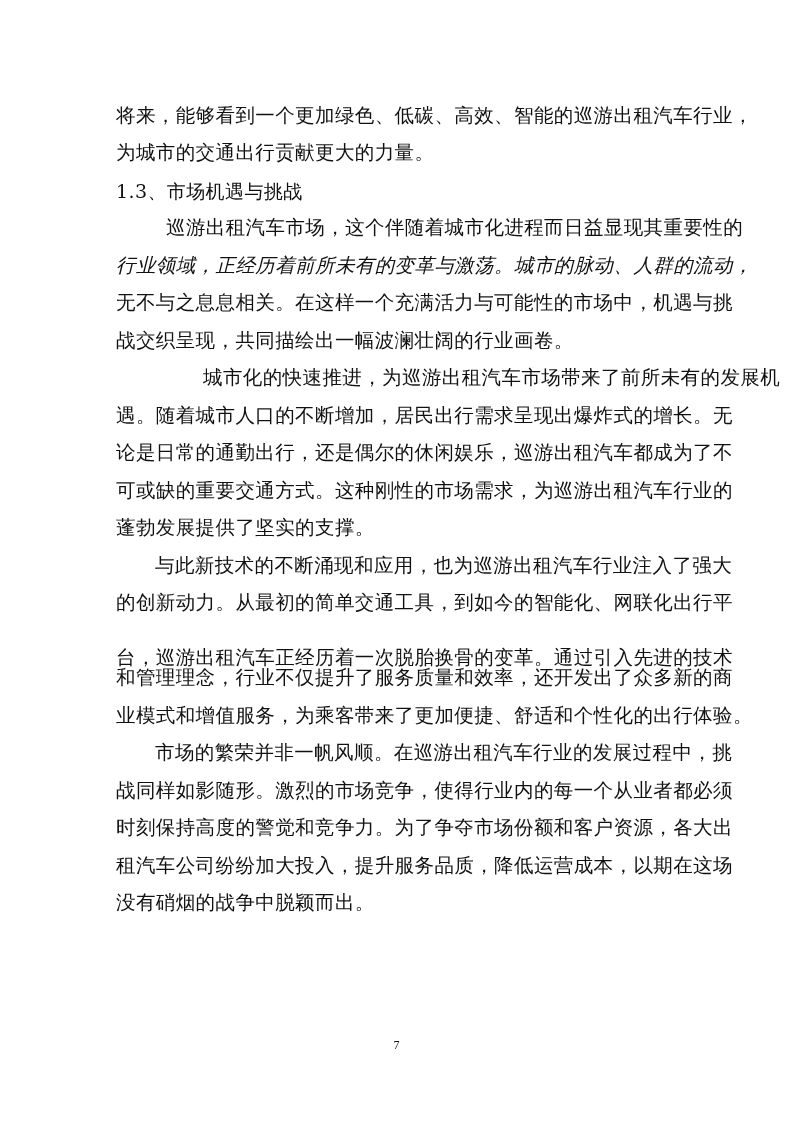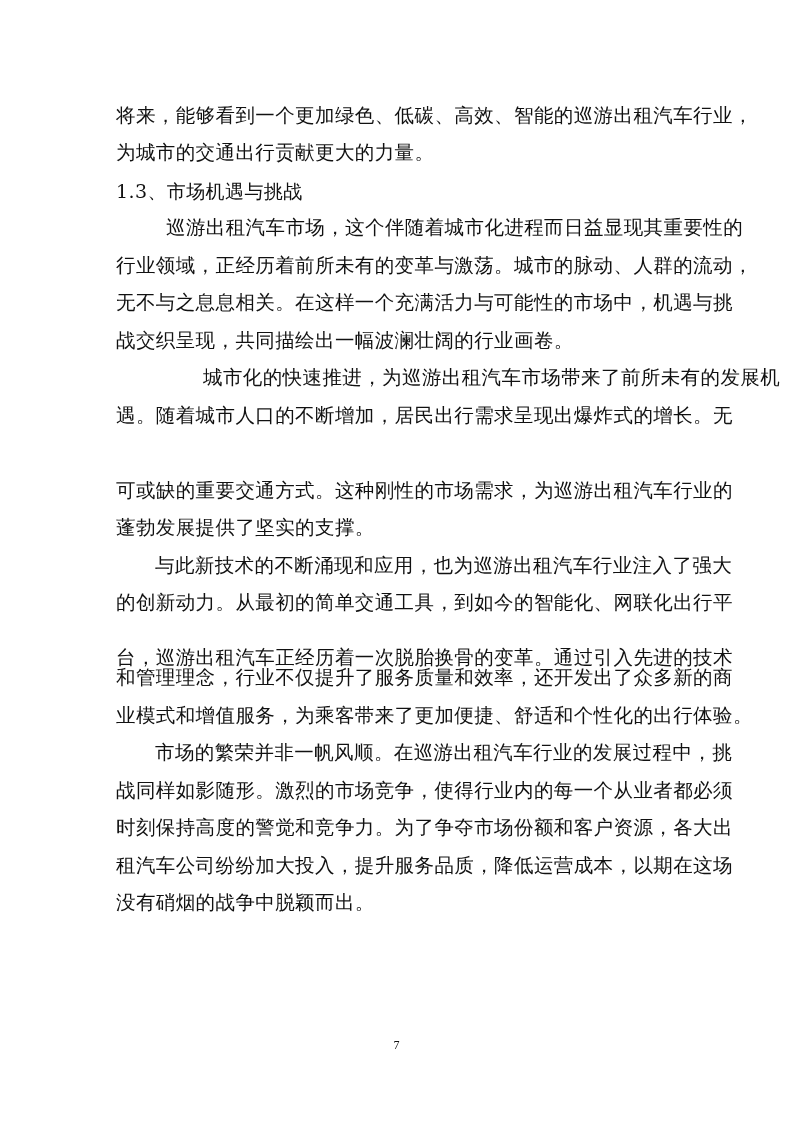--- a/index.html
+++ b/index.html
@@ -14,25 +14,26 @@
                  font-size: 12px; font-family: "Liberation Serif", serif; }
 </style>
 </head>
 <body>
 
 <div class="page">
   <div class="line" style="top:104px;">将来，能够看到一个更加绿色、低碳、高效、智能的巡游出租汽车行业，</div>
   <div class="line" style="top:141px;">为城市的交通出行贡献更大的力量。</div>
   <div class="line heading" style="top:179px;">1.3、市场机遇与挑战</div>
   <div class="line indent" style="top:216px;margin-left:11px;">巡游出租汽车市场，这个伴随着城市化进程而日益显现其重要性的</div>
-  <div class="line" style="top:254px;">行业领域，正经历着前所未有的变革与激荡。城市的脉动、人群的流动，</div>
+  <div class="line" style="top:254px;font-style:italic;">行业领域，正经历着前所未有的变革与激荡。城市的脉动、人群的流动，</div>
   <div class="line" style="top:291px;">无不与之息息相关。在这样一个充满活力与可能性的市场中，机遇与挑</div>
   <div class="line" style="top:329px;">战交织呈现，共同描绘出一幅波澜壮阔的行业画卷。</div>
   <div class="line indent" style="top:366px;margin-left:48px;">城市化的快速推进，为巡游出租汽车市场带来了前所未有的发展机</div>
   <div class="line" style="top:404px;">遇。随着城市人口的不断增加，居民出行需求呈现出爆炸式的增长。无</div>
+  <div class="line" style="top:441px;">论是日常的通勤出行，还是偶尔的休闲娱乐，巡游出租汽车都成为了不</div>
   <div class="line" style="top:479px;">可或缺的重要交通方式。这种刚性的市场需求，为巡游出租汽车行业的</div>
   <div class="line" style="top:516px;">蓬勃发展提供了坚实的支撑。</div>
   <div class="line indent" style="top:554px;">与此新技术的不断涌现和应用，也为巡游出租汽车行业注入了强大</div>
   <div class="line" style="top:591px;">的创新动力。从最初的简单交通工具，到如今的智能化、网联化出行平</div>
   <div class="line" style="top:646px;">台，巡游出租汽车正经历着一次脱胎换骨的变革。通过引入先进的技术</div>
   <div class="line" style="top:666px;">和管理理念，行业不仅提升了服务质量和效率，还开发出了众多新的商</div>
   <div class="line" style="top:704px;">业模式和增值服务，为乘客带来了更加便捷、舒适和个性化的出行体验。</div>
   <div class="line indent" style="top:741px;">市场的繁荣并非一帆风顺。在巡游出租汽车行业的发展过程中，挑</div>
   <div class="line" style="top:779px;text-align:right;">战同样如影随形。激烈的市场竞争，使得行业内的每一个从业者都必须</div>
   <div class="line" style="top:854px;">租汽车公司纷纷加大投入，提升服务品质，降低运营成本，以期在这场</div>

